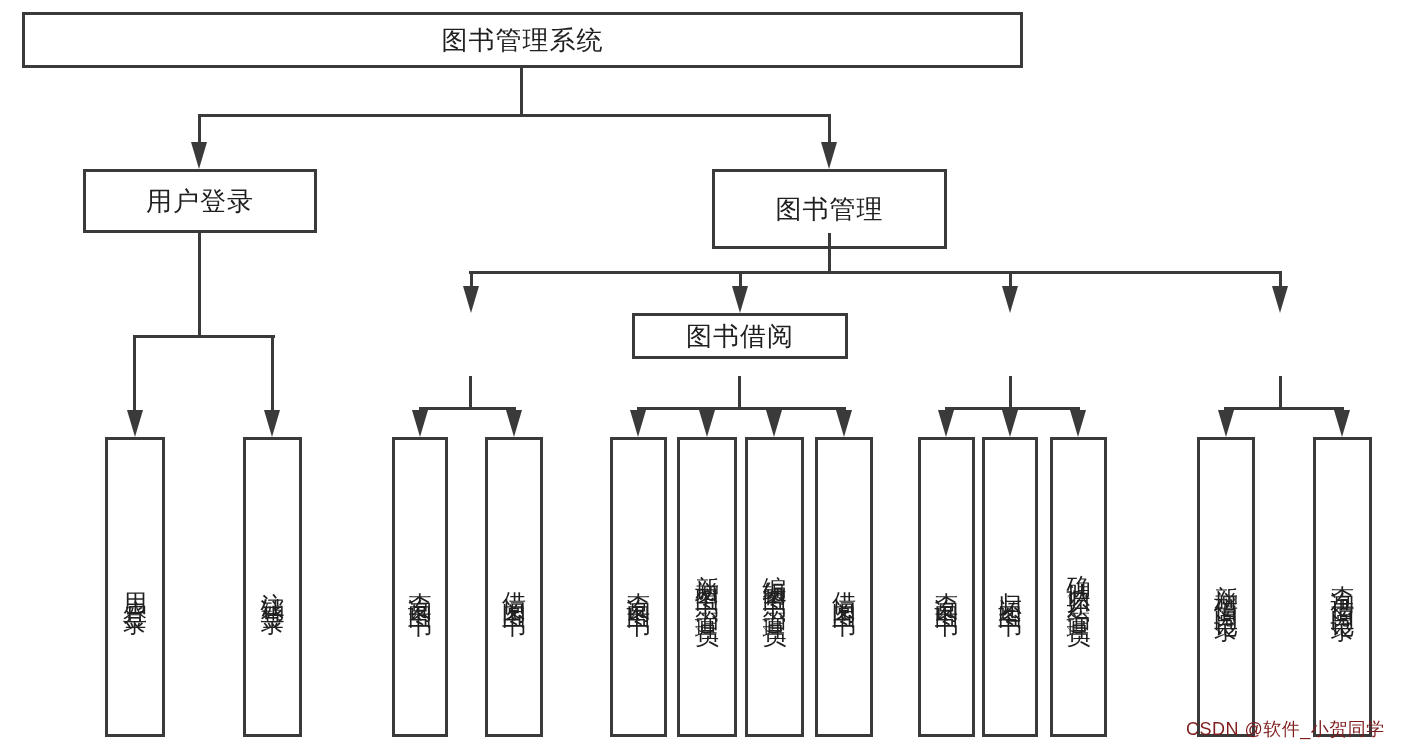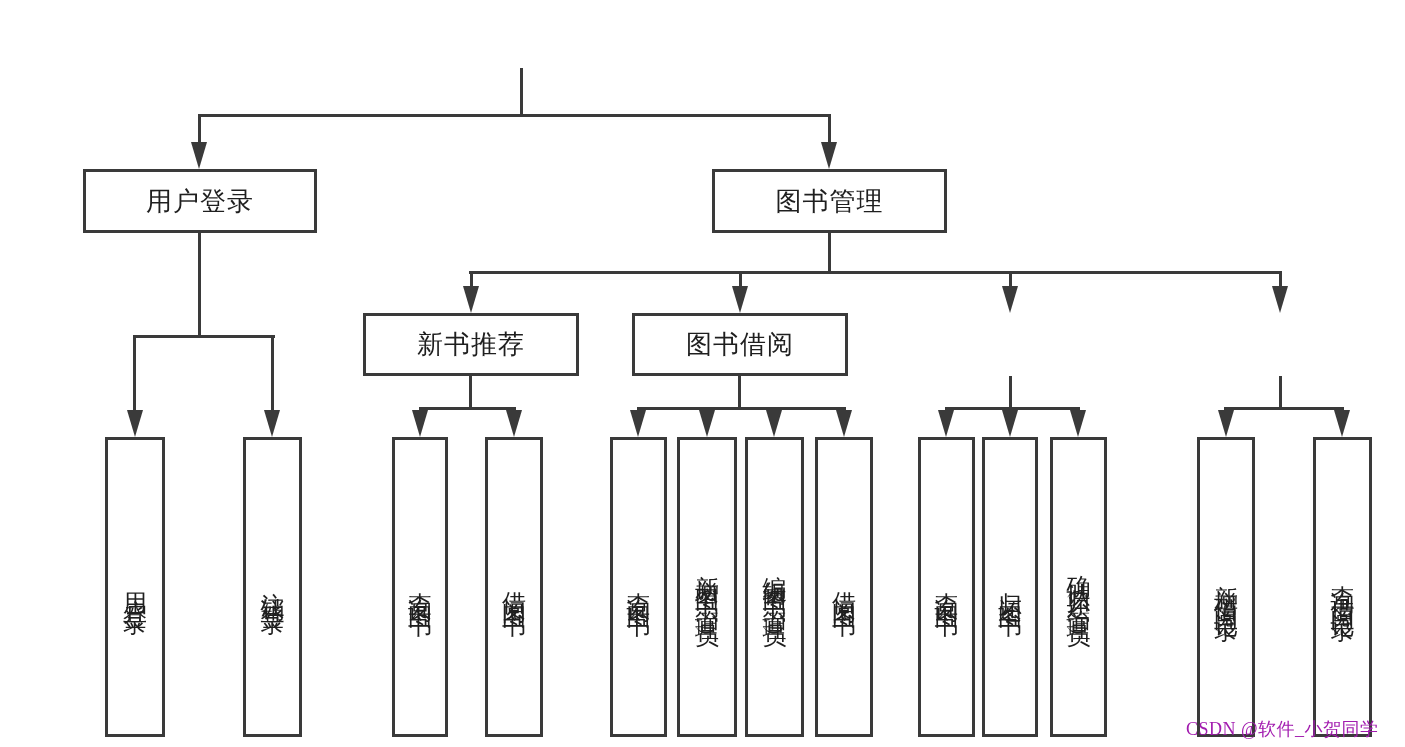--- a/index.html
+++ b/index.html
@@ -46,45 +46,47 @@
     width: 0; height: 0;
     border-left: 8px solid transparent;
     border-right: 8px solid transparent;
     border-top: 27px solid #3a3a3a;
   }
   .watermark {
     position: absolute;
     left: 1186px;
     top: 717px;
     font-size: 18px;
-    color: #a21caf;
+    color: #7f1d1d;
     letter-spacing: 0.5px;
     white-space: nowrap;
-    font-family: Liberation Serif, serif;
   }
 </style>
 </head>
 <body>
 
 <div class="canvas">
 
+  <div class="hbox" style="left:22px; top:12px; width:1001px; height:56px;">
+    <span>图书管理系统</span>
+  </div>
 
   <div>
     <div class="line" style="left:520px; top:68px; width:3px; height:49px;"></div>
     <div class="line" style="left:198px; top:114px; width:633px; height:3px;"></div>
     <div class="line" style="left:198px; top:114px; width:3px; height:30px;"></div>
     <div class="arr" style="left:191px; top:142px;"></div>
     <div class="line" style="left:828px; top:114px; width:3px; height:30px;"></div>
     <div class="arr" style="left:821px; top:142px;"></div>
   </div>
 
   <div class="hbox" style="left:83px; top:169px; width:234px; height:64px;">
     <span>用户登录</span>
   </div>
-  <div class="hbox" style="left:712px; top:169px; width:235px; height:64px;">
+  <div class="hbox" style="left:712px; top:169px; width:235px; height:80px;">
     <span>图书管理</span>
   </div>
 
   <div>
     <div class="line" style="left:198px; top:233px; width:3px; height:104px;"></div>
     <div class="line" style="left:133px; top:335px; width:142px; height:3px;"></div>
     <div class="line" style="left:133px; top:335px; width:3px; height:76px;"></div>
     <div class="arr" style="left:127px; top:410px;"></div>
     <div class="line" style="left:271px; top:335px; width:3px; height:76px;"></div>
     <div class="arr" style="left:264px; top:410px;"></div>
@@ -96,24 +98,21 @@
     <div class="line" style="left:470px; top:271px; width:3px; height:18px;"></div>
     <div class="arr" style="left:463px; top:286px;"></div>
     <div class="line" style="left:739px; top:271px; width:3px; height:18px;"></div>
     <div class="arr" style="left:732px; top:286px;"></div>
     <div class="line" style="left:1009px; top:271px; width:3px; height:18px;"></div>
     <div class="arr" style="left:1002px; top:286px;"></div>
     <div class="line" style="left:1279px; top:271px; width:3px; height:18px;"></div>
     <div class="arr" style="left:1272px; top:286px;"></div>
   </div>
 
-  <div class="hbox" style="left:363px; top:313px; width:216px; height:63px;">
-    <span>新书推荐</span>
-  </div>
-  <div class="hbox" style="left:632px; top:313px; width:216px; height:63px;">
+  <div class="hbox" style="left:632px; top:313px; width:216px; height:46px;">
     <span>图书借阅</span>
   </div>
 
   <div>
     <div class="line" style="left:469px; top:376px; width:3px; height:33px;"></div>
     <div class="line" style="left:419px; top:407px; width:97px; height:3px;"></div>
     <div class="arr" style="left:412px; top:410px;"></div>
     <div class="arr" style="left:506px; top:410px;"></div>
   </div>
 

